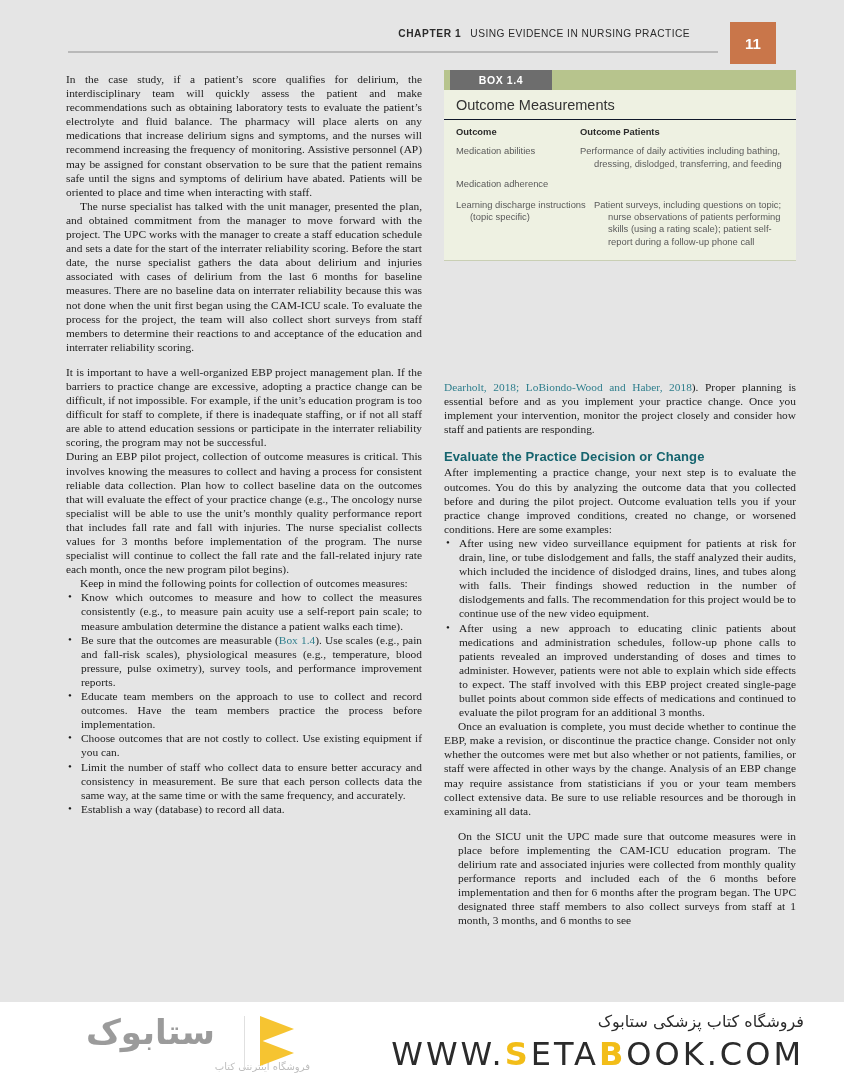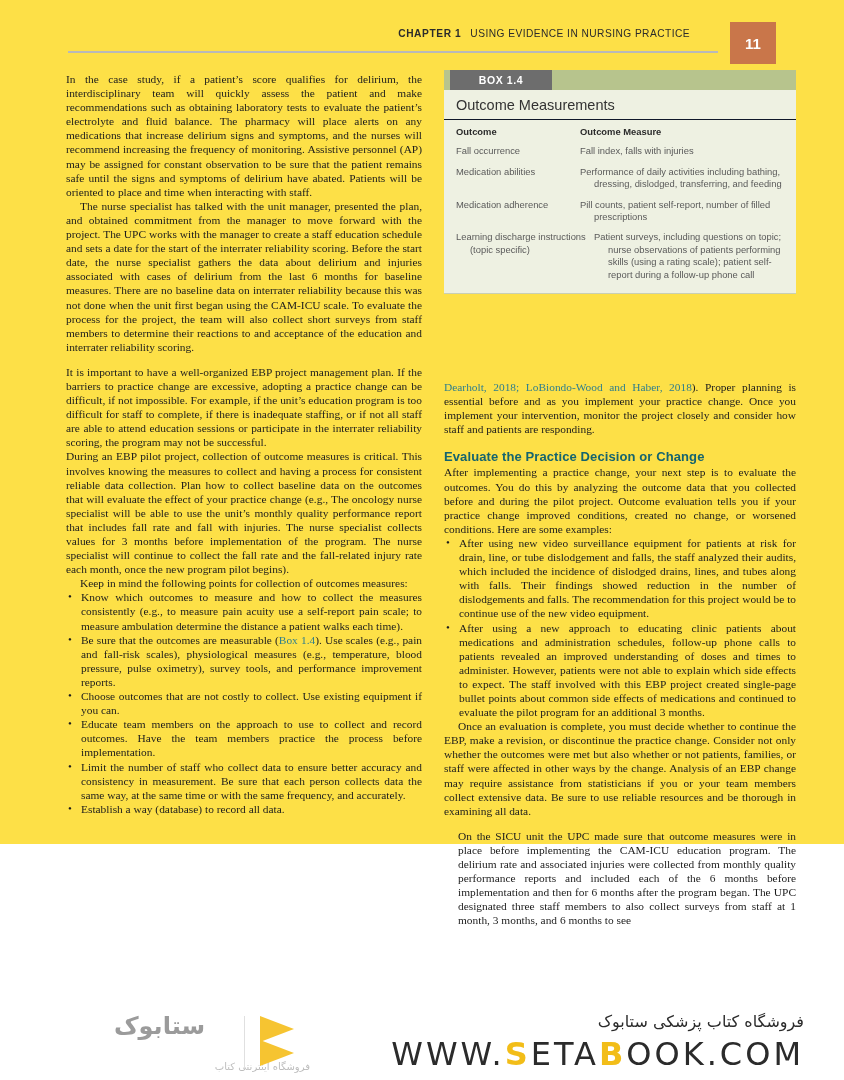--- a/index.html
+++ b/index.html
@@ -4,22 +4,22 @@
 <style>
   html,body{margin:0;padding:0;}
   body{
     width:844px;height:1080px;
     background:#ffffff;
     font-family:"Liberation Serif", serif;
     overflow:hidden;
     position:relative;
   }
   .page{
-    position:absolute;left:0;top:0;width:844px;height:844px;
-    background:#fde047;
+    position:absolute;left:0;top:0;width:844px;height:1080px;
+    background:#e5e5e5;
   }
 
   
   .runhead{
     position:absolute;left:68px;top:26px;width:708px;height:34px;
   }
   .runhead-rule{
     position:absolute;left:0;bottom:7px;width:650px;height:2px;
     background:#b9b9b9;
   }
@@ -126,22 +126,22 @@
   .footer{
     position:absolute;left:0;top:1002px;width:844px;height:78px;
     background:#ffffff;
   }
   .wm-left{
     position:absolute;left:78px;top:8px;width:250px;height:64px;
   }
   .wm-word{
     position:absolute;left:8px;top:2px;
     font-family:"DejaVu Sans", sans-serif;
-    font-size:24px;font-weight:bold;color:#9b9b9b;
-    letter-spacing:-1px;direction:rtl;margin-left:28px;
+    font-size:34px;font-weight:bold;color:#9b9b9b;
+    letter-spacing:-1px;direction:rtl;
   }
   .wm-sub{
     position:absolute;right:18px;bottom:2px;
     font-family:"DejaVu Sans", sans-serif;
     font-size:10px;color:#bdbdbd;direction:rtl;
   }
   .wm-divider{
     position:absolute;left:166px;top:6px;width:1px;height:52px;
     background:#e0e0e0;
   }
@@ -186,48 +186,43 @@
     <p class="ind">The nurse specialist has talked with the unit manager, presented the plan, and obtained commitment from the manager to move forward with the project. The UPC works with the manager to create a staff education schedule and sets a date for the start of the interrater reliability scoring. Before the start date, the nurse specialist gathers the data about delirium and injuries associated with cases of delirium from the last 6 months for baseline measures. There are no baseline data on interrater reliability because this was not done when the unit first began using the CAM-ICU scale. To evaluate the process for the project, the team will also collect short surveys from staff members to determine their reactions to and acceptance of the education and interrater reliability scoring.</p>
     <div class="gap"></div>
     <p>It is important to have a well-organized EBP project management plan. If the barriers to practice change are excessive, adopting a practice change can be difficult, if not impossible. For example, if the unit’s education program is too difficult for staff to complete, if there is inadequate staffing, or if not all staff are able to attend education sessions or participate in the interrater reliability scoring, the program may not be successful.</p>
 
     <p>During an EBP pilot project, collection of outcome measures is critical. This involves knowing the measures to collect and having a process for consistent reliable data collection. Plan how to collect baseline data on the outcomes that will evaluate the effect of your practice change (e.g., The oncology nurse specialist will be able to use the unit’s monthly quality performance report that includes fall rate and fall with injuries. The nurse specialist collects values for 3 months before implementation of the program. The nurse specialist will continue to collect the fall rate and the fall-related injury rate each month, once the new program pilot begins).</p>
     <p class="ind">Keep in mind the following points for collection of outcomes measures:</p>
 
     <ul class="bul">
       <li>Know which outcomes to measure and how to collect the measures consistently (e.g., to measure pain acuity use a self-report pain scale; to measure ambulation determine the distance a patient walks each time).</li>
       <li><span>Be sure that the outcomes are measurable (</span><span class="cite">Box 1.4</span><span>). Use scales (e.g., pain and fall-risk scales), physiological measures (e.g., temperature, blood pressure, pulse oximetry), survey tools, and performance improvement reports.</span></li>
+      <li>Educate team members on the approach to use to collect and record outcomes. Have the team members practice the process before implementation.</li>
       <li>Choose outcomes that are not costly to collect. Use existing equipment if you can.</li>
-      <li>Educate team members on the approach to use to collect and record outcomes. Have the team members practice the process before implementation.</li>
       <li>Limit the number of staff who collect data to ensure better accuracy and consistency in measurement. Be sure that each person collects data the same way, at the same time or with the same frequency, and accurately.</li>
       <li>Establish a way (database) to record all data.</li>
     </ul>
   </div>
 
   <div class="box">
     <div class="box-topbar">
       <div class="box-tag">BOX 1.4</div>
     </div>
     <div class="box-title">Outcome Measurements</div>
     <div class="box-table">
       <div class="box-row head">
         <div class="bc-a">Outcome</div>
-        <div class="bc-b">Outcome Measure</div>
-      </div>
-      <div class="box-row">
-        <div class="bc-a">Fall occurrence</div>
-        <div class="bc-b">Fall index, falls with injuries</div>
+        <div class="bc-b">Outcome Patients</div>
       </div>
       <div class="box-row">
         <div class="bc-a">Medication abilities</div>
         <div class="bc-b hang">Performance of daily activities including bathing, dressing, dislodged, transferring, and feeding</div>
       </div>
       <div class="box-row">
         <div class="bc-a">Medication adherence</div>
-        <div class="bc-b hang">Pill counts, patient self-report, number of filled prescriptions</div>
       </div>
       <div class="box-row">
         <div class="bc-a hang">Learning discharge instructions (topic specific)</div>
         <div class="bc-b hang">Patient surveys, including questions on topic; nurse observations of patients performing skills (using a rating scale); patient self-report during a follow-up phone call</div>
       </div>
     </div>
   </div>
 
   <div class="col col-right">
     <p><span class="cite">Dearholt, 2018; LoBiondo-Wood and Haber, 2018</span><span>). Proper planning is essential before and as you implement your practice change. Once you implement your intervention, monitor the project closely and consider how staff and patients are responding.</span></p>

